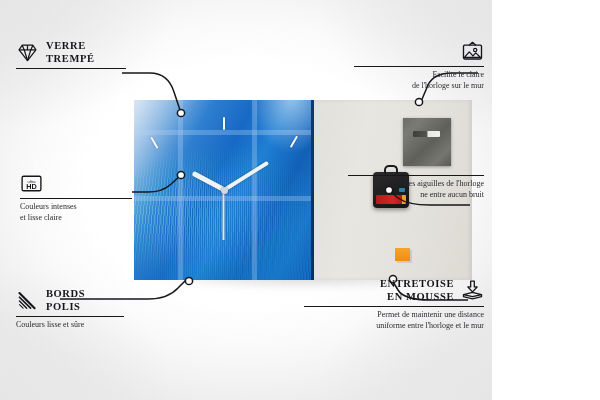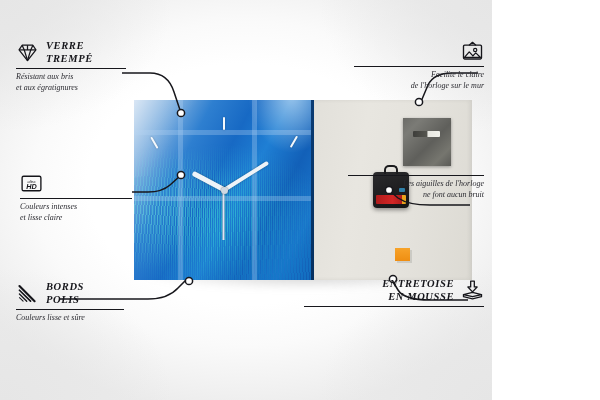--- a/index.html
+++ b/index.html
@@ -8,21 +8,20 @@
     font-family: "Liberation Serif", serif;
     background: #ffffff;
     overflow: hidden;
     position: relative;
   }
   #stage {
     position: absolute; left: 0; top: 0;
     width: 492px; height: 400px;
     background:
       radial-gradient(ellipse 62% 58% at 50% 46%, #ffffff 0%, #ffffff 52%, #fafafa 70%, #f1f1f1 88%, #ebebeb 100%);
-    font-style: italic;
   }
   .corner-vig {
     position: absolute; width: 170px; height: 130px; pointer-events: none;
   }
   .cv-tl { left:0; top:0;   background: radial-gradient(ellipse at 0% 0%,     #e6e6e6 0%, rgba(235,235,235,0) 72%); }
   .cv-tr { right:0; top:0;  background: radial-gradient(ellipse at 100% 0%,   #e6e6e6 0%, rgba(235,235,235,0) 72%); }
   .cv-bl { left:0; bottom:0;background: radial-gradient(ellipse at 0% 100%,   #e6e6e6 0%, rgba(235,235,235,0) 72%); }
   .cv-br { right:0;bottom:0;background: radial-gradient(ellipse at 100% 100%, #e6e6e6 0%, rgba(235,235,235,0) 72%); }
 
   
@@ -249,38 +248,36 @@
           <path d="M3.2,9.3 H20.8"></path>
             <path d="M6.4,4.4 L8.6,9.3 L12,20.4"></path>
           <path d="M17.6,4.4 L15.4,9.3 L12,20.4"></path>
             <path d="M12,4.4 V9.3"></path>
         </g>
       </svg>
       <div class="co-title">VERRE
 TREMPÉ</div>
     </div>
     <div class="co-rule" style="width:110px"></div>
-    <div class="co-sub">Résistant aux bris
-et aux égratignures</div>
   </div>
 
   <div class="callout left" style="left:20px; top:172px; width:120px;">
     <div class="co-head">
       <svg class="ico" viewBox="0 0 24 24">
         <rect x="2.2" y="4.4" width="19.6" height="15.2" rx="1.6" fill="none" stroke="#15151a" stroke-width="1.4"></rect>
         <text x="12" y="11.3" font-family="Liberation Sans, sans-serif" font-size="4.2" text-anchor="middle" fill="#15151a">ultra</text>
         <text x="12" y="17.6" font-family="Liberation Sans, sans-serif" font-size="7.6" font-weight="bold" text-anchor="middle" fill="#15151a">HD</text>
       </svg>
     </div>
     <div class="co-rule" style="width:112px"></div>
     <div class="co-sub">Couleurs intenses
 et lisse claire</div>
   </div>
 
-  <div class="callout left" style="left:16px; top:281px; width:110px;">
+  <div class="callout left" style="left:16px; top:288px; width:110px;">
     <div class="co-head">
       <svg class="ico" viewBox="0 0 24 24">
         <g stroke="#15151a" stroke-linecap="round">
           <path d="M3.6,4.2 L19.4,20" stroke-width="2.2"></path>
           <path d="M3.6,8.6 L15.2,20" stroke-width="1.8"></path>
           <path d="M3.6,12.6 L11.2,20" stroke-width="1.4"></path>
           <path d="M3.6,16.4 L7.4,20" stroke-width="1.1"></path>
         </g>
       </svg>
       <div class="co-title">BORDS
@@ -300,29 +297,31 @@
       </svg>
     </div>
     <div class="co-rule" style="width:130px"></div>
     <div class="co-sub">Facilite le claire
 de l'horloge sur le mur</div>
   </div>
 
   <div class="callout right" style="right:8px; top:172px; width:136px;">
     <div class="co-rule" style="width:136px"></div>
     <div class="co-sub">Les aiguilles de l'horloge
-ne font aucun bruit</div>
+ne entre aucun bruit</div>
   </div>
 
   <div class="callout right" style="right:8px; top:278px; width:180px;">
     <div class="co-head">
       <div class="co-title">ENTRETOISE
 EN MOUSSE</div>
       <svg class="ico" viewBox="0 0 24 24">
         <path d="M10.1,2.2 h3.8 v6.1 h2.9 L12,13.4 L7.2,8.3 h2.9 Z" fill="none" stroke="#15151a" stroke-width="1.35" stroke-linejoin="round"></path>
         <path d="M12,13.9 L21.4,16.2 L12,18.5 L2.6,16.2 Z" fill="none" stroke="#15151a" stroke-width="1.35" stroke-linejoin="round"></path>
         <path d="M2.6,16.2 v2.3 L12,20.8 L21.4,18.5 v-2.3" fill="none" stroke="#15151a" stroke-width="1.35" stroke-linejoin="round"></path>
       </svg>
     </div>
     <div class="co-rule" style="width:180px"></div>
+    <div class="co-sub">Permet de maintenir une distance
+uniforme entre l'horloge et le mur</div>
   </div>
 
 </div>
 
 </body></html>

